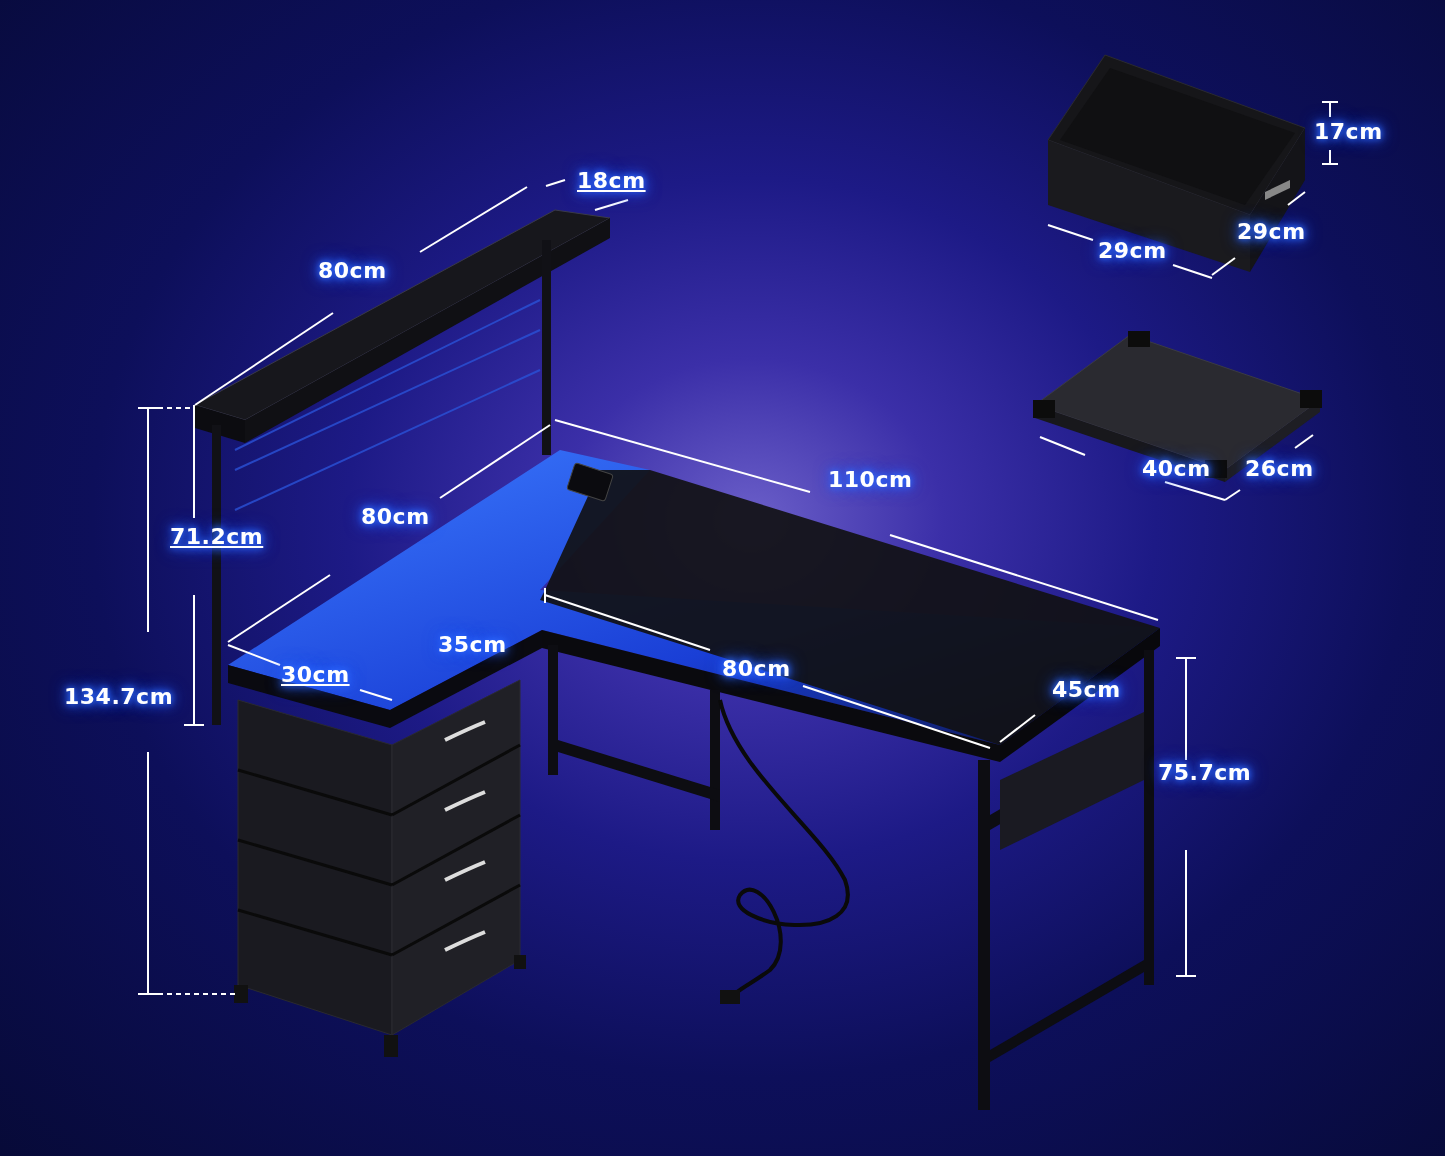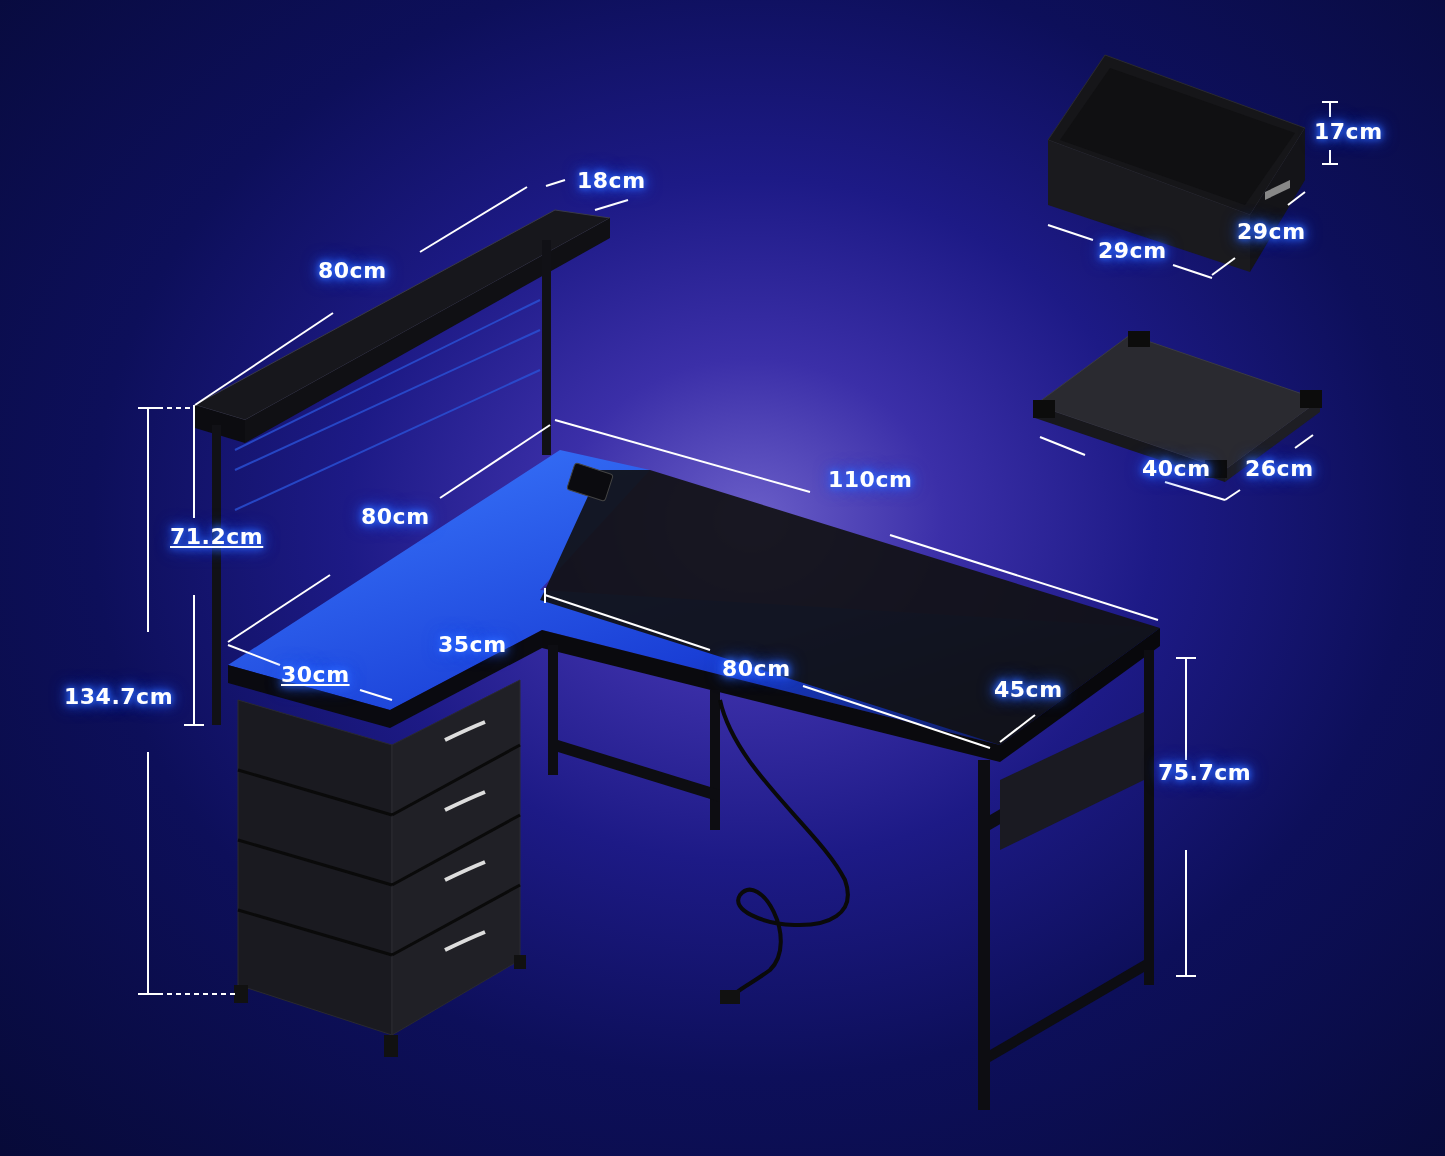--- a/index.html
+++ b/index.html
@@ -142,30 +142,30 @@
     <line x1="1173" y1="265" x2="1212" y2="278"></line>
     <line x1="1212" y1="275" x2="1235" y2="258"></line>
     <line x1="1288" y1="205" x2="1305" y2="192"></line>
     <line x1="1040" y1="437" x2="1085" y2="455"></line>
     <line x1="1165" y1="482" x2="1225" y2="500"></line>
     <line x1="1225" y1="500" x2="1240" y2="490"></line>
     <line x1="1295" y1="448" x2="1313" y2="435"></line>
   </g>
 </svg>
 
-<div class="label" style="left:577px;top:168px;">18cm</div>
+<div class="label" style="left:577px;top:168px;text-decoration:underline;">18cm</div>
 <div class="label" style="left:318px;top:258px;">80cm</div>
 <div class="label" style="left:170px;top:524px;text-decoration:underline;">71.2cm</div>
 <div class="label" style="left:64px;top:684px;">134.7cm</div>
 <div class="label" style="left:361px;top:504px;">80cm</div>
 <div class="label" style="left:828px;top:467px;">110cm</div>
 <div class="label" style="left:438px;top:632px;text-align:center;">35cm</div>
 <div class="label" style="left:281px;top:662px;text-decoration:underline;">30cm</div>
 <div class="label" style="left:722px;top:656px;">80cm</div>
-<div class="label" style="left:975px;top:677px;padding-left:19px;">45cm</div>
+<div class="label" style="left:1033px;top:677px;padding-left:19px;">45cm</div>
 <div class="label" style="left:1158px;top:760px;">75.7cm</div>
 
 <div class="label" style="left:1314px;top:119px;">17cm</div>
 <div class="label" style="left:1098px;top:238px;">29cm</div>
 <div class="label" style="left:1237px;top:219px;">29cm</div>
 
 <div class="label" style="left:1142px;top:456px;">40cm</div>
 <div class="label" style="left:1245px;top:456px;">26cm</div>
 
 </div>

